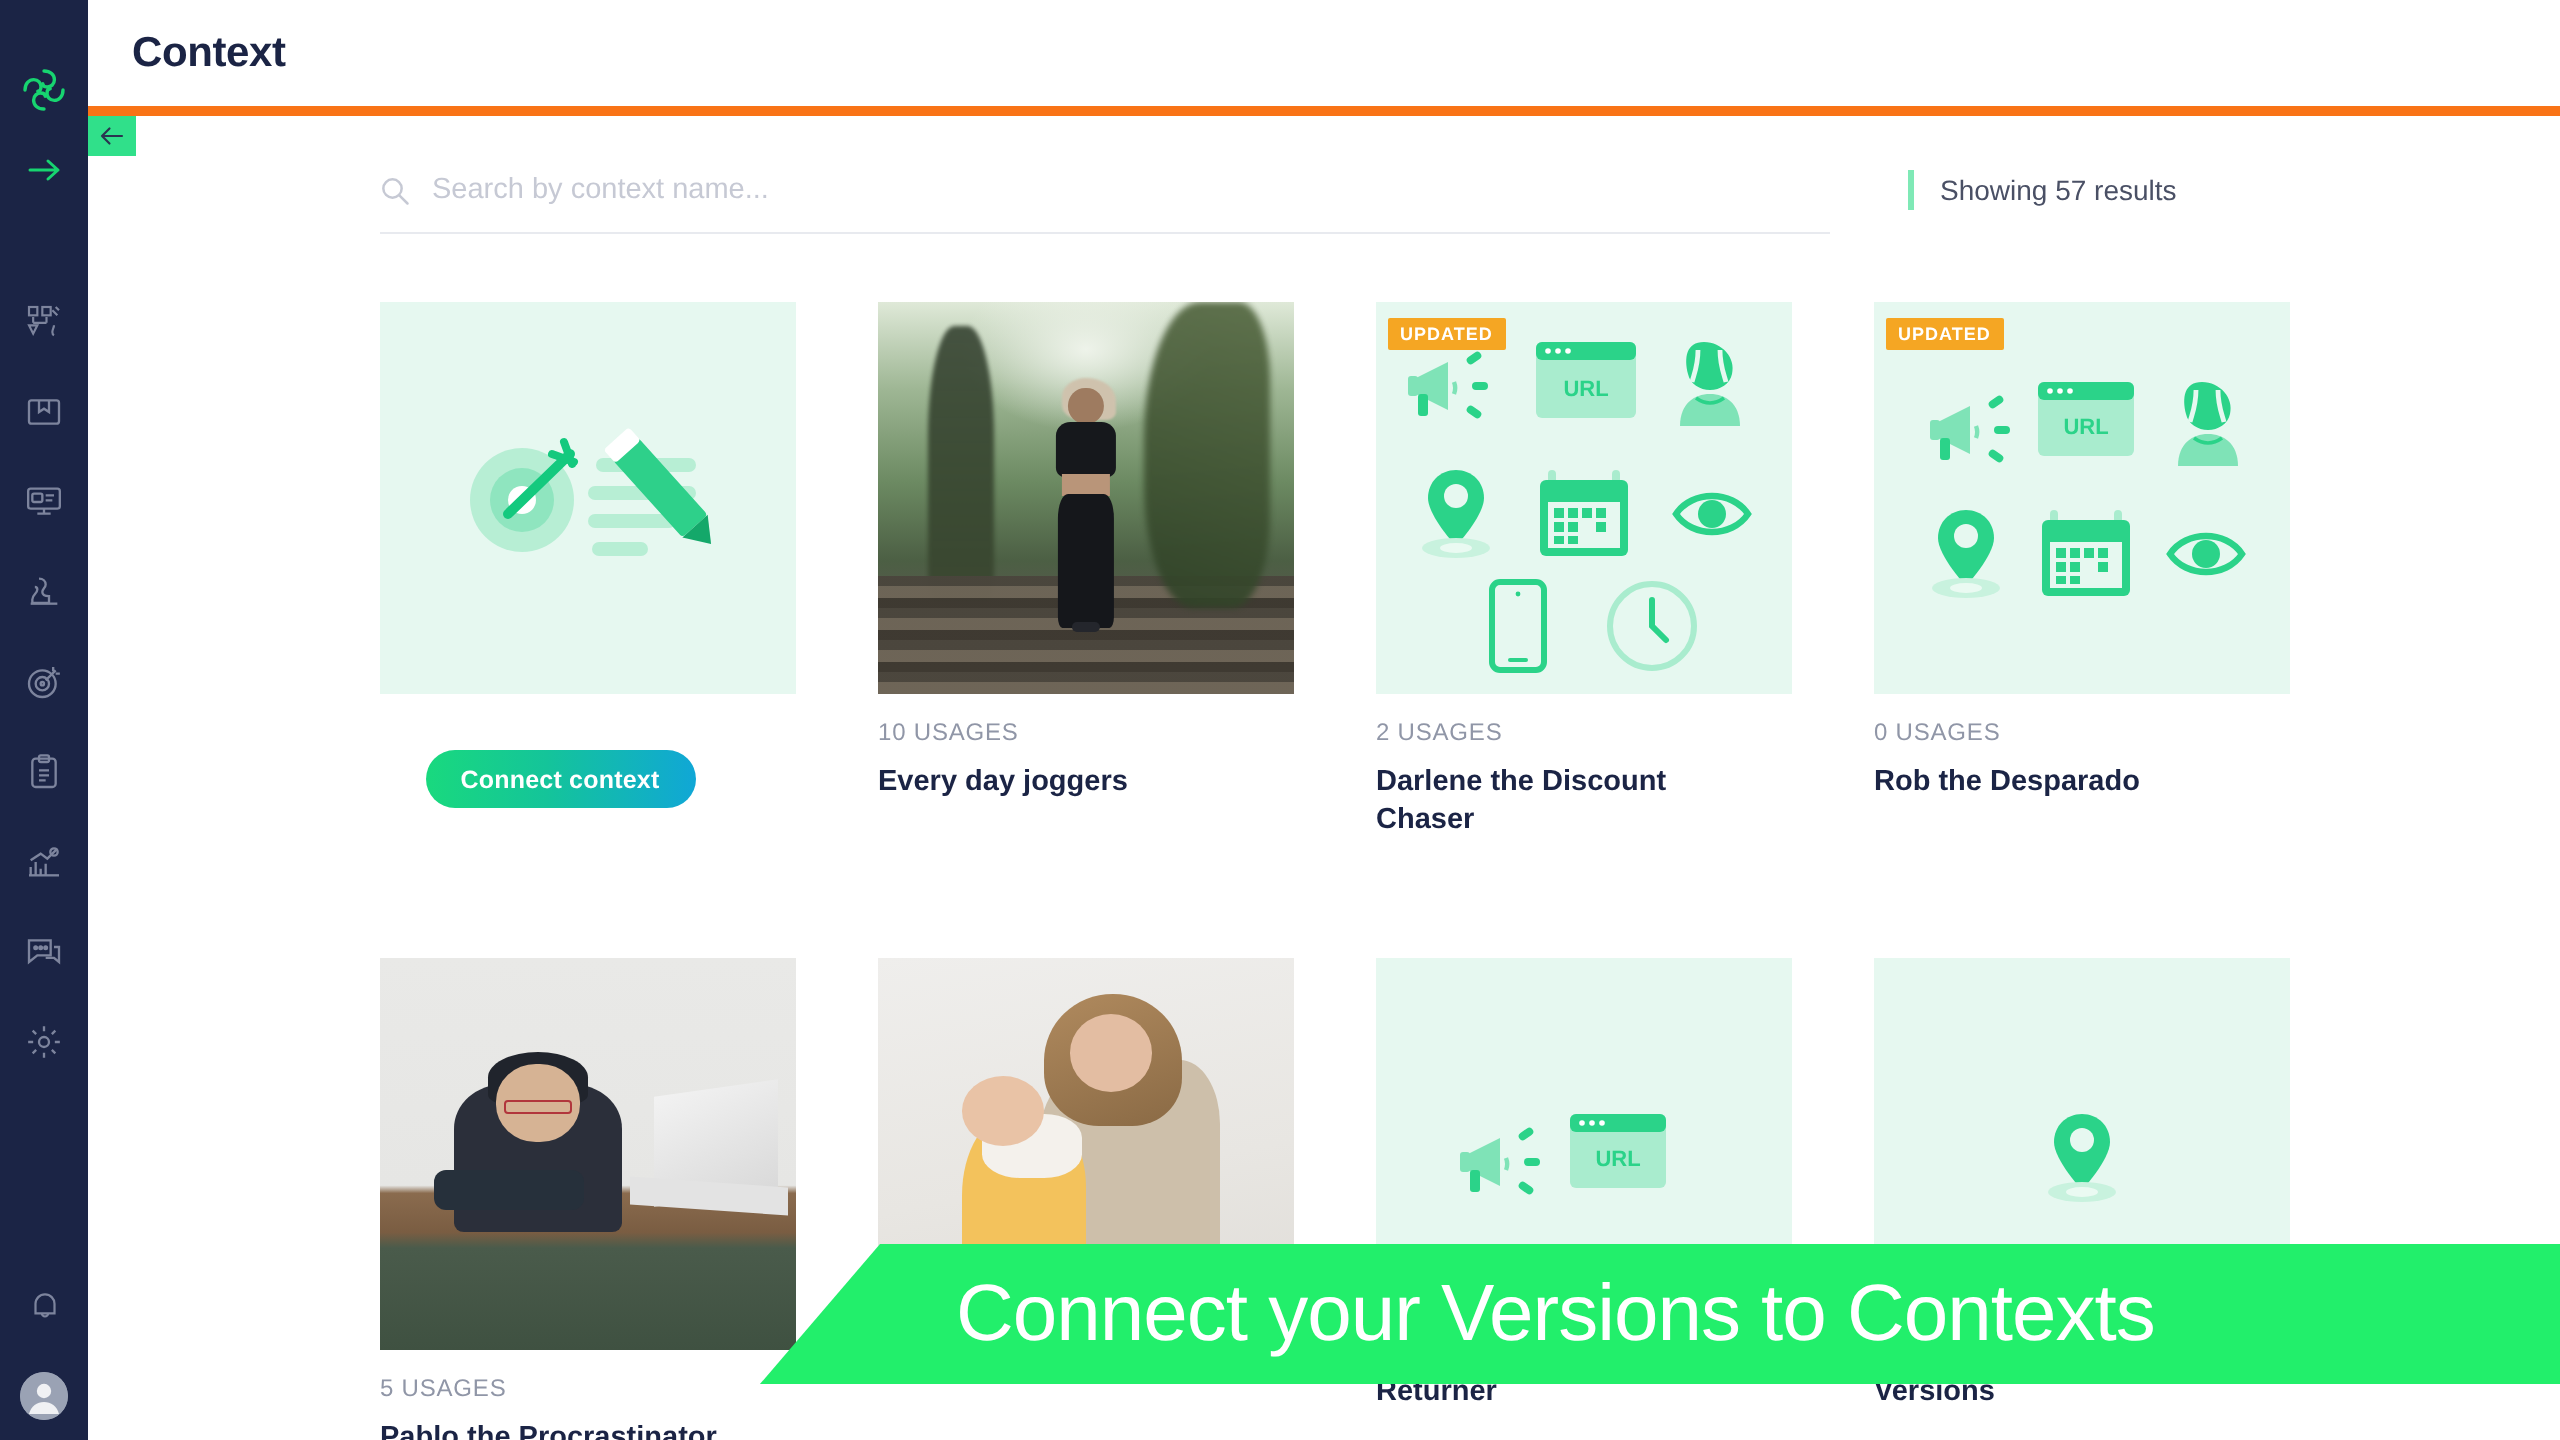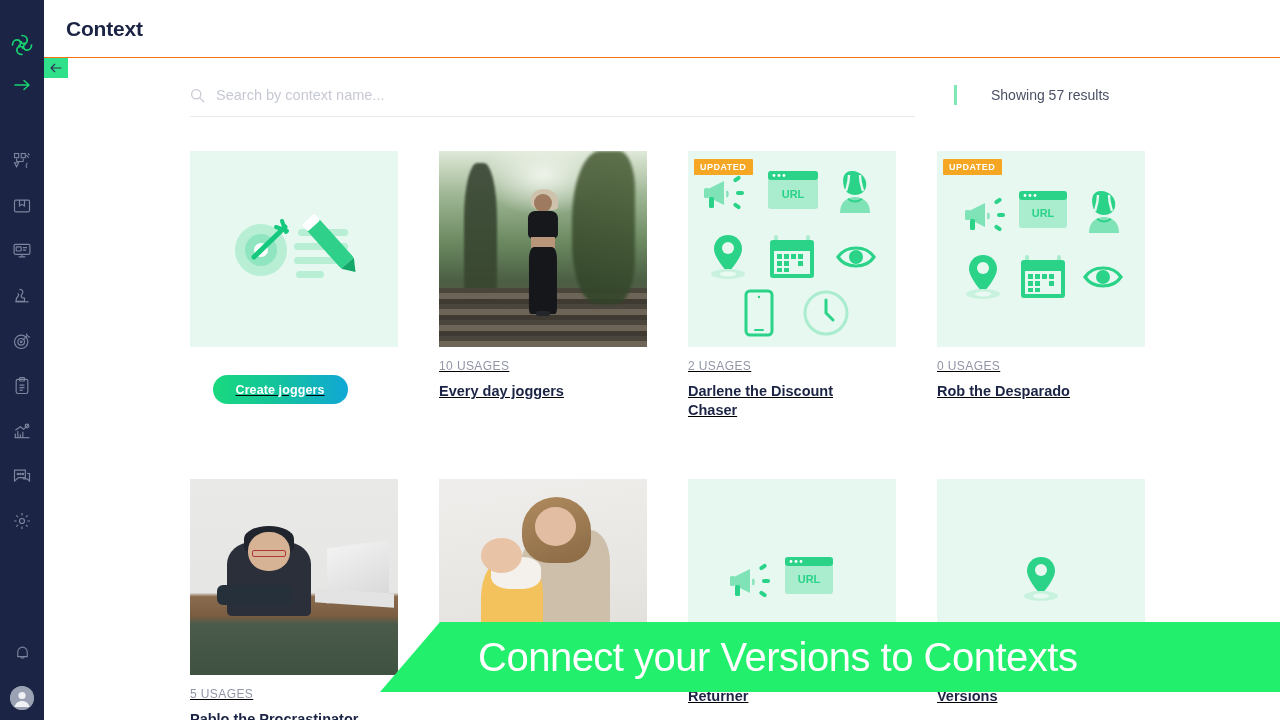--- a/index.html
+++ b/index.html
@@ -32,21 +32,21 @@
     display: flex; flex-direction: column; align-items: center; gap: 10px; }
   .avatar {
     width: 24px; height: 24px; border-radius: 50%;
     background: #9aa2b4; display: flex; align-items: center; justify-content: center;
     overflow: hidden;
   }
 
   
   .main { flex: 1; height: 720px; position: relative; background: #fff; }
   .topbar {
-    height: 58px; border-bottom: 1px solid #f97316;
+    height: 58px; border-bottom: 5px solid #f97316;
     display: flex; align-items: center; padding-left: 22px;
   }
   .page-title {
     font-size: 21px; font-weight: bold; color: #1b2445; letter-spacing: -.2px;
   }
   .collapse-btn {
     position: absolute; left: 0px; top: 58px;
     width: 24px; height: 20px; background: #30e08a;
     display: flex; align-items: center; justify-content: center;
     border: none; cursor: pointer; z-index: 6;
@@ -61,34 +61,34 @@
   .search-inner { display: flex; align-items: center; height: 34px; }
   .search-icon { width: 26px; display: flex; align-items: center; justify-content: flex-start; }
   .search-input {
     flex: 1; border: none; outline: none; background: transparent;
     font-family: "Liberation Sans", sans-serif;
     font-size: 14.5px; color: #3c4257;
   }
   .search-input::placeholder { color: #c6c9d4; }
   .search-underline { height: 1px; background: #e8eaef; width: 100%; margin-top: 4px; }
   .results {
-    margin-left: 39px; display: flex; align-items: center; height: 34px; gap: 21px;
+    margin-left: 39px; display: flex; align-items: center; height: 34px;
   }
   .results-bar { width: 3px; height: 20px; background: #7fe9b6; margin-right: 13px; }
   .results-text { font-size: 14px; color: #4a5065; }
 
   
   .grid {
     margin-left: 146px; margin-top: 34px;
     display: grid;
     grid-template-columns: repeat(4, 208px);
     column-gap: 41px; row-gap: 0;
     width: 1000px;
   }
-  .card { width: 180px; position: relative; text-decoration: underline; }
+  .card { width: 180px; position: relative; }
   .card-thumb {
     width: 208px; height: 196px; position: relative; overflow: hidden;
     background: #e4f7ee;
   }
   .card-thumb.illustration { background: #e6f8f0; }
   .badge {
     position: absolute; top: 8px; left: 6px;
     background: #f5a623; color: #fff;
     font-size: 9px; font-weight: bold; letter-spacing: .5px;
     padding: 3px 7px 3px 6px; z-index: 3;
@@ -350,21 +350,21 @@
             <rect x="104" y="92" width="54" height="7" rx="3.5" fill="#b7eed4"></rect>
             <rect x="104" y="106" width="44" height="7" rx="3.5" fill="#b7eed4"></rect>
             <rect x="106" y="120" width="28" height="7" rx="3.5" fill="#b7eed4"></rect>
             <g transform="rotate(-42 150 100)">
               <rect x="139" y="62" width="17" height="52" rx="2" fill="#2ed08a"></rect>
               <rect x="139" y="55" width="17" height="9" rx="2" fill="#ffffff"></rect>
               <path d="M139 114 l8.5 12 8.5-12z" fill="#14a86a"></path>
             </g>
           </svg>
         </div>
-        <button class="create-btn">Create joggers</button>
+        <button class="create-btn">Connect context</button>
       </div>
 
       <div class="card">
         <div class="card-thumb">
           <div class="photo photo-jogger">
             <div class="jog-steps"></div>
             <div class="jog-figure">
               <div class="jog-hair"></div>
               <div class="jog-head"></div>
               <div class="jog-top"></div>

